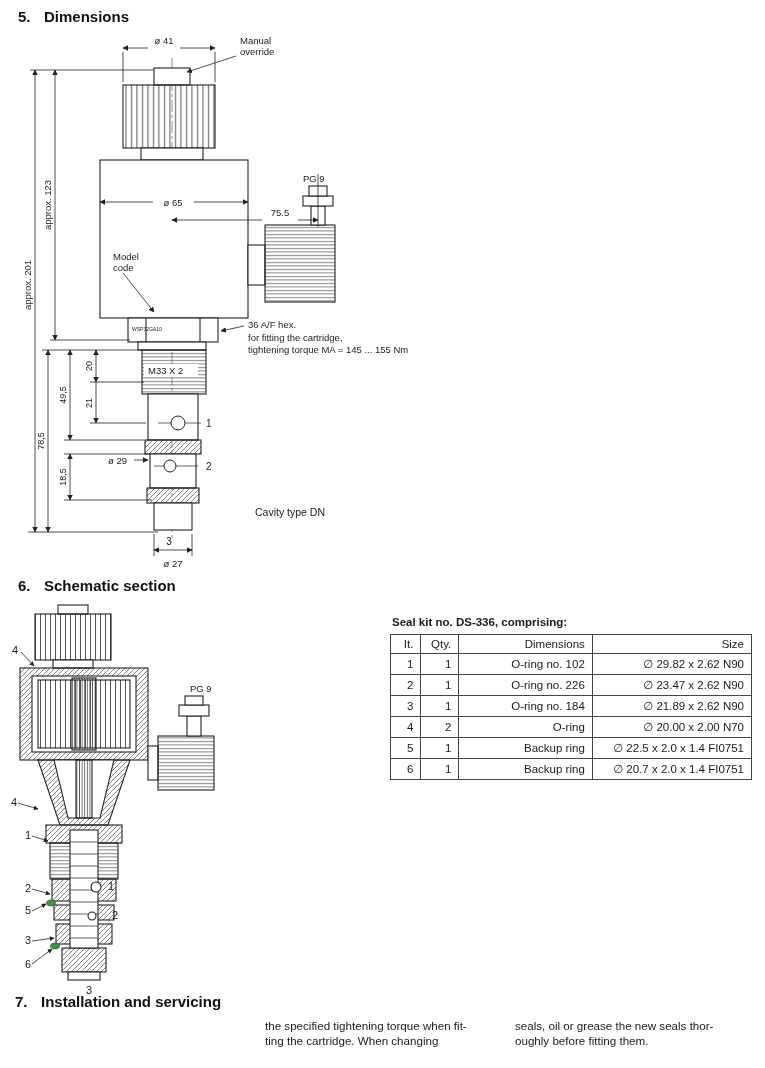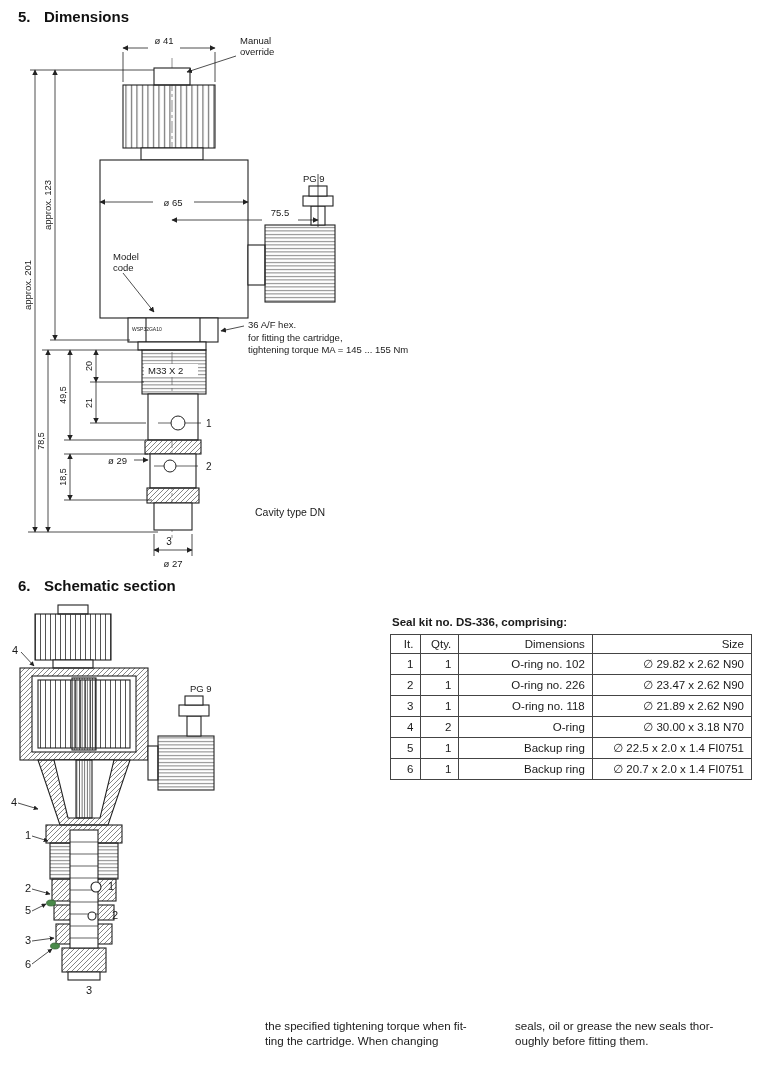--- a/index.html
+++ b/index.html
@@ -259,44 +259,47 @@
         </tr>
         <tr>
           <td>2</td>
           <td>1</td>
           <td>O-ring no. 226</td>
           <td>∅ 23.47 x 2.62 N90</td>
         </tr>
         <tr>
           <td>3</td>
           <td>1</td>
-          <td>O-ring no. 118</td>
+          <td>O-ring no. 184</td>
           <td>∅ 21.89 x 2.62 N90</td>
         </tr>
         <tr>
           <td>4</td>
           <td>2</td>
           <td>O-ring</td>
-          <td>∅ 30.00 x 3.18 N70</td>
+          <td>∅ 20.00 x 2.00 N70</td>
         </tr>
         <tr>
           <td>5</td>
           <td>1</td>
           <td>Backup ring</td>
           <td>∅ 22.5 x 2.0 x 1.4 FI0751</td>
         </tr>
         <tr>
           <td>6</td>
           <td>1</td>
           <td>Backup ring</td>
           <td>∅ 20.7 x 2.0 x 1.4 FI0751</td>
         </tr>
       </tbody>
     </table>
   </div>
 
+  <div class="sec-head" style="left:15px;top:993px;">
+    <span class="no">7.</span><span>Installation and servicing</span>
+  </div>
 
   <div class="foot-col" style="left:265px;">the specified tightening torque when fit-
 ting the cartridge. When changing</div>
   <div class="foot-col" style="left:515px;">seals, oil or grease the new seals thor-
 oughly before fitting them.</div>
 
 </div>
 
 </body></html>

